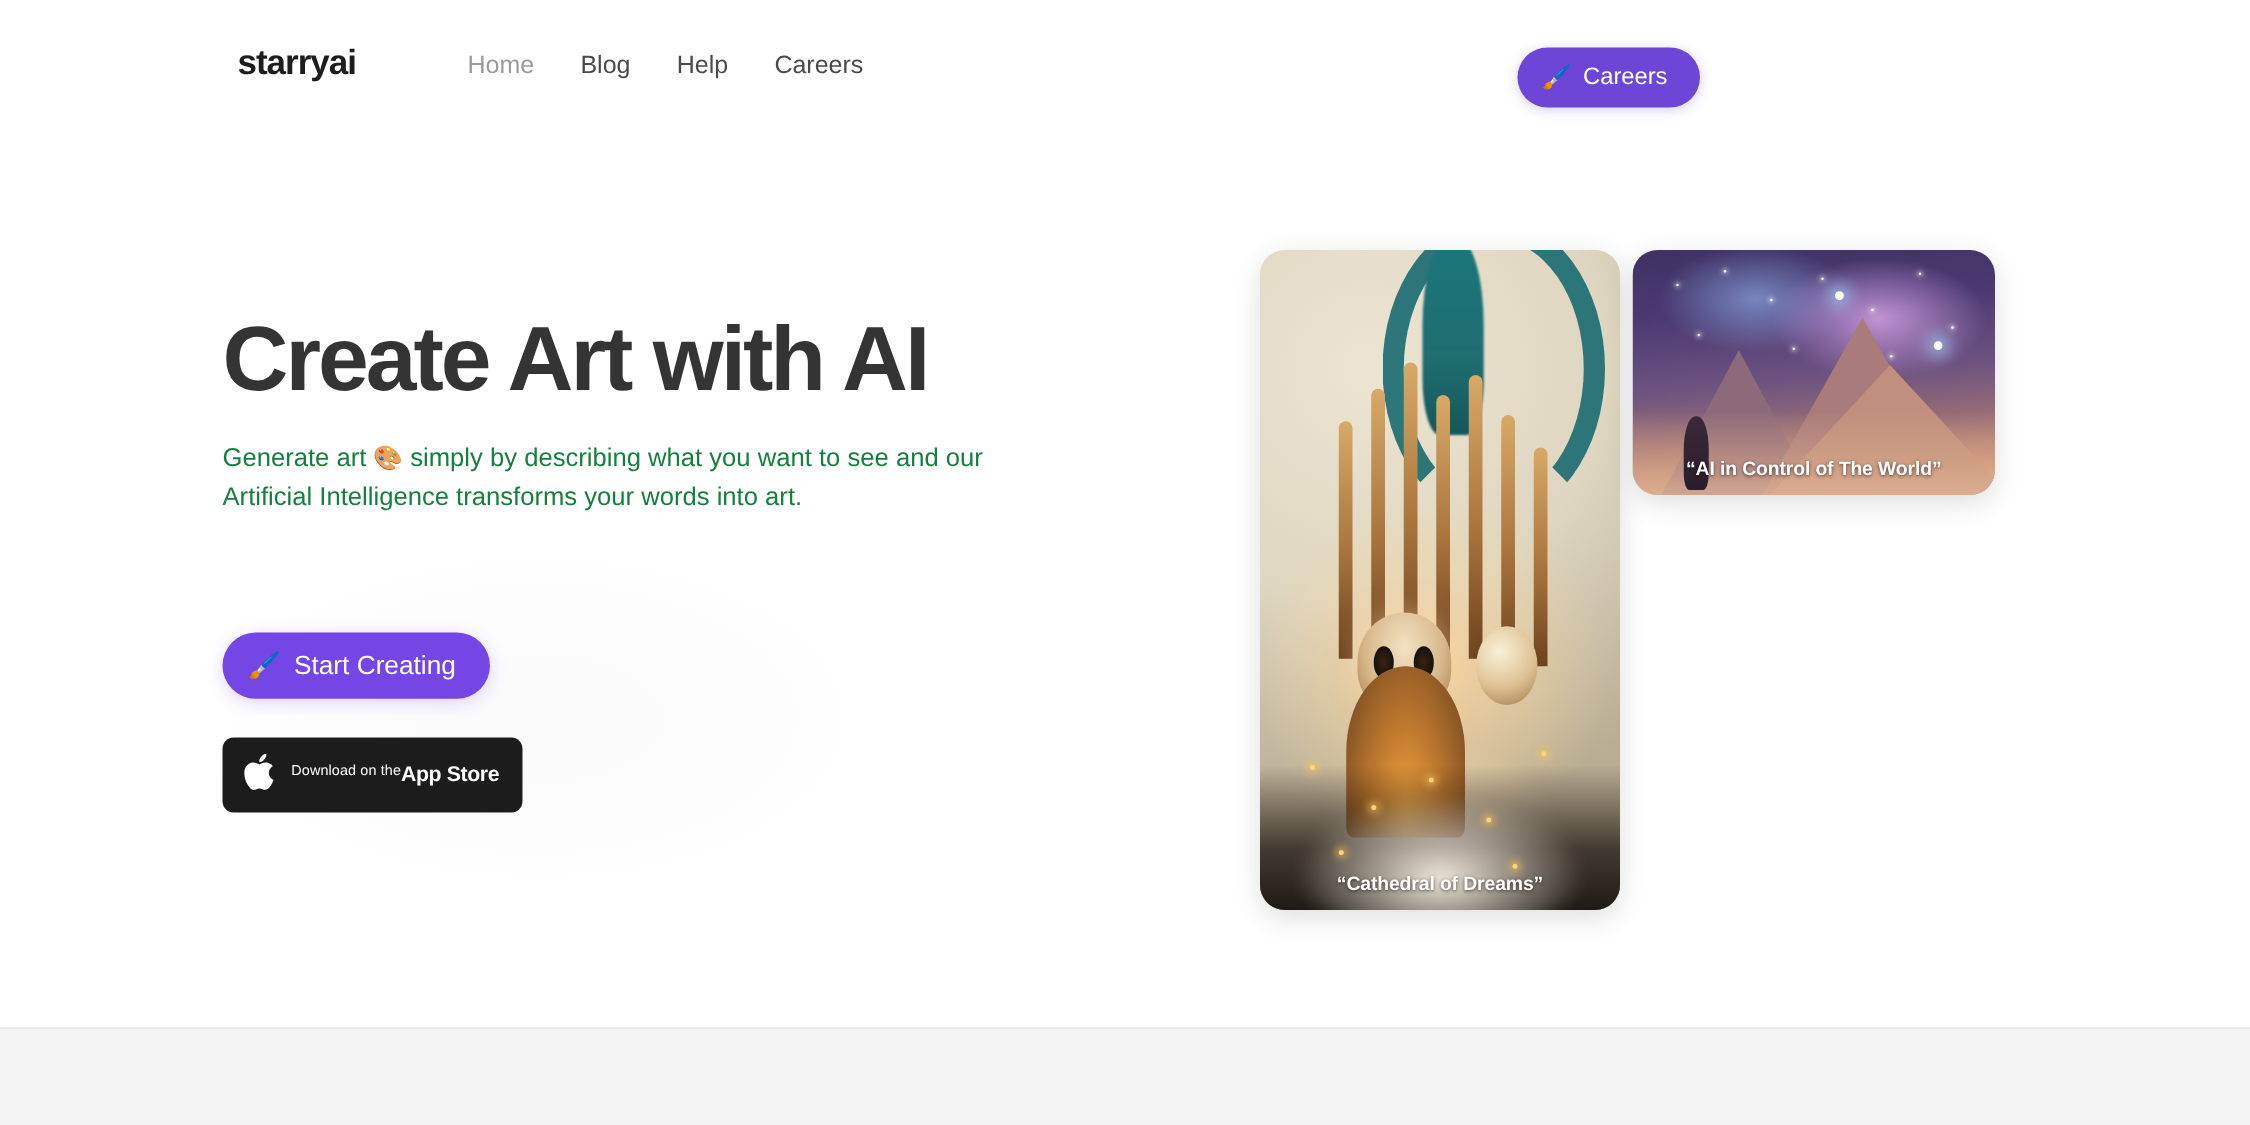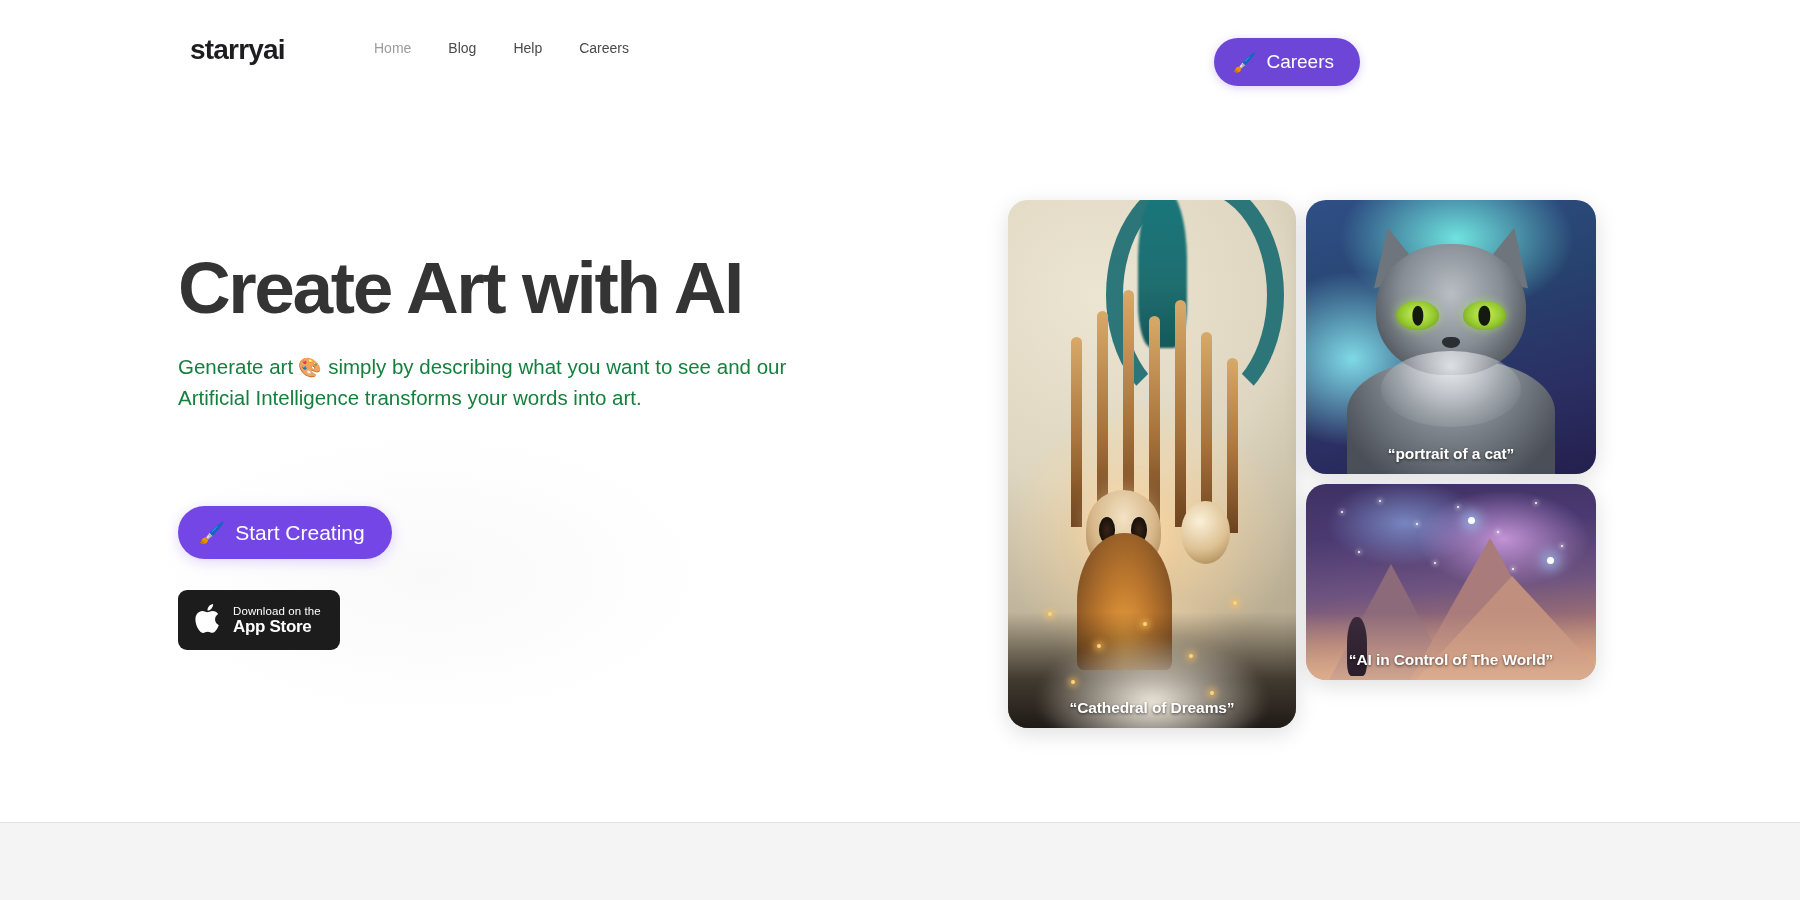--- a/index.html
+++ b/index.html
@@ -41,21 +41,21 @@
 
   .main-nav {
     position: absolute;
     left: 374px;
     top: 40px;
     display: flex;
     gap: 37px;
     align-items: center;
   }
   .nav-link {
-    font-size: 14px;
+    font-size: 20px;
     color: #4a4a4a;
     text-decoration: none;
     line-height: 1.2;
     cursor: pointer;
     white-space: nowrap;
     text-align: right;
   }
   .nav-link.is-active {
     color: #9b9b9b;
   }
@@ -147,21 +147,21 @@
     border-radius: 9px;
     display: flex;
     align-items: center;
     gap: 11px;
     padding: 0 19px 0 17px;
     cursor: pointer;
     text-decoration: none;
   }
   .store-badge .badge-text {
     display: flex;
-    flex-direction: column;
+    flex-direction: row;
     justify-content: center;
     color: #ffffff;
     line-height: 1.05;
   }
   .badge-small {
     font-size: 11.5px;
     letter-spacing: 0.1px;
     margin-bottom: 1px;
   }
   .badge-large {
@@ -519,37 +519,20 @@
       <div class="spark" style="left:63%; top:86%;"></div>
       <div class="spark" style="left:78%; top:76%;"></div>
       <div class="spark" style="left:22%; top:91%;"></div>
       <div class="spark" style="left:70%; top:93%;"></div>
     </div>
     <div class="card-caption">“Cathedral of Dreams”</div>
   </div>
 
   <div class="col-right">
 
-    <div class="card card-cat">
-      <div class="art art-cat">
-        <div class="cat-ear l"></div>
-        <div class="cat-ear r"></div>
-        <div class="cat-body"></div>
-        <div class="cat-head"></div>
-        <div class="cat-ruff"></div>
-        <div class="cat-eye l">
-            <span class="cat-pupil"></span>
-          </div>
-        <div class="cat-eye r">
-            <span class="cat-pupil"></span>
-          </div>
-        <div class="cat-nose"></div>
-      </div>
-      <div class="card-caption">“portrait of a cat”</div>
-    </div>
 
     <div class="card card-space">
       <div class="art art-space">
         <div class="star" style="left:12%; top:14%;"></div>
         <div class="star" style="left:25%; top:8%;"></div>
         <div class="star" style="left:38%; top:20%;"></div>
         <div class="star" style="left:52%; top:11%;"></div>
         <div class="star" style="left:66%; top:24%;"></div>
         <div class="star" style="left:79%; top:9%;"></div>
         <div class="star" style="left:88%; top:31%;"></div>

